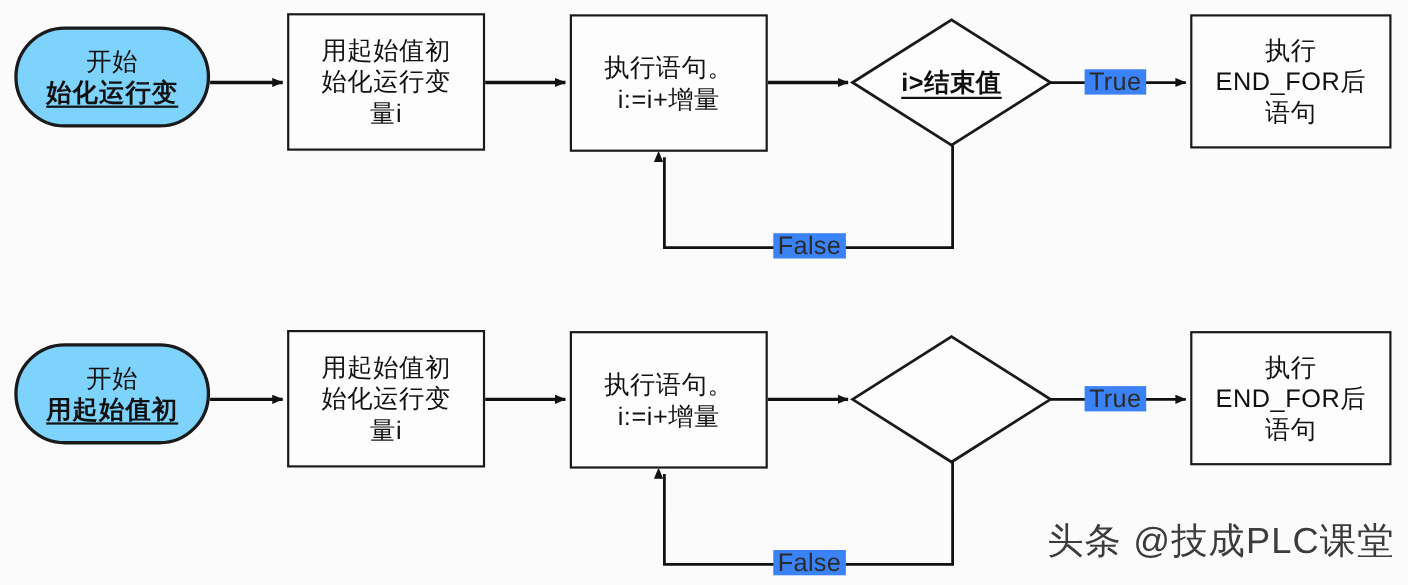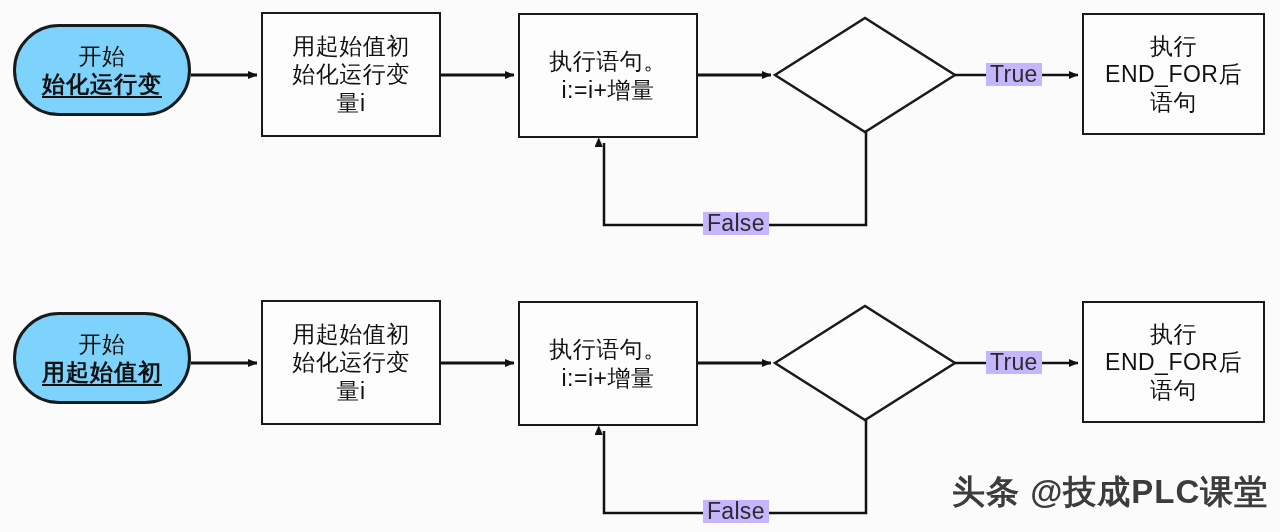--- a/index.html
+++ b/index.html
@@ -62,29 +62,29 @@
     color: #111111;
     text-decoration: underline;
     text-underline-offset: 5px;
     letter-spacing: 0.5px;
     pointer-events: none;
   }
   .edge-label {
     position: absolute;
     font-size: 23px;
     color: #2b2b2b;
-    background: #c4b5fd;
+    background: #3b82f6;
     padding: 0 4px;
     line-height: 1;
     letter-spacing: 0.3px;
   }
   .watermark {
     position: absolute;
     font-size: 33px;
-    font-weight: bold;
+    font-weight: normal;
     color: #3c3c3c;
     letter-spacing: 1px;
     white-space: nowrap;
   }
 </style>
 </head>
 <body>
 
 <div id="canvas">
 
@@ -127,20 +127,21 @@
     <span>用起始值初</span>
     <span>始化运行变</span>
     <span>量i</span>
   </div>
 
   <div class="node rect" style="left:518px; top:13px; width:180px; height:125px;">
     <span>执行语句。</span>
     <span>i:=i+增量</span>
   </div>
 
+  <div class="diamond-label" style="left:775px; top:55px; width:180px; height:40px;">i&gt;结束值</div>
 
   <div class="edge-label" style="left:986px; top:63px;">True</div>
 
   <div class="edge-label" style="left:703px; top:212px;">False</div>
 
   <div class="node rect" style="left:1082px; top:13px; width:183px; height:122px;">
     <span>执行</span>
     <span>END_FOR后</span>
     <span>语句</span>
   </div>

